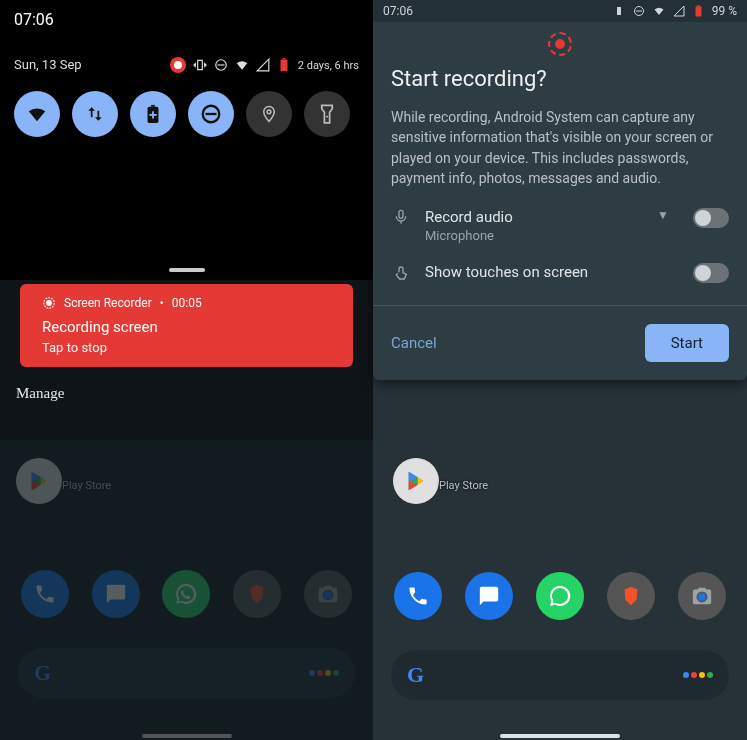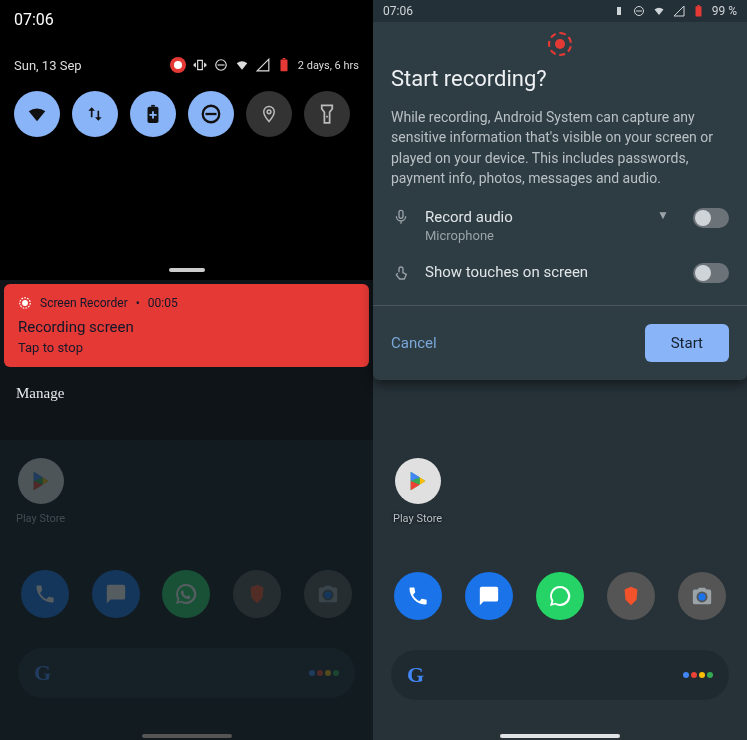--- a/index.html
+++ b/index.html
@@ -4,37 +4,37 @@
 <style>
   * { box-sizing: border-box; margin: 0; padding: 0; }
   html, body { width: 747px; height: 740px; font-family: Roboto, Arial, sans-serif; background: #000; overflow: hidden; }
   body { display: flex; }
   .panel { position: relative; height: 740px; }
   .panel-left { width: 373px; background: #0f1418; }
   .panel-right { width: 374px; background: #263238; }
   
   .left-top { background: #000; color: #fff; height: 280px; position: relative; }
   .lt-time { font-size: 16px; padding: 10px 0 0 14px; }
-  .lt-row { display: flex; align-items: center; justify-content: space-between; padding: 0 14px; margin-top: 28px; }
+  .lt-row { display: flex; justify-content: space-between; padding: 0 14px; margin-top: 28px; }
   .lt-date { font-size: 13px; color: #ddd; }
   .lt-status { display: flex; align-items: center; gap: 7px; font-size: 11px; color: #ddd; }
   .rec-dot { width: 16px; height: 16px; border-radius: 50%; background: #e53935; display: flex; align-items: center; justify-content: center; }
   .rec-dot::after { content: ""; width: 6px; height: 6px; border-radius: 50%; background: #fff; border: 1px dashed #fff; }
   .ic14 { width: 14px; height: 14px; display: inline-flex; align-items: center; justify-content: center; }
   .qs-row { display: flex; gap: 12px; padding: 18px 14px 0; }
   .qs-tile { width: 46px; height: 46px; border-radius: 50%; display: flex; align-items: center; justify-content: center; background: #8ab4f8; color: #111; }
   .qs-tile.inactive { background: #333; color: #bbb; }
   .shade-handle { position: absolute; bottom: 8px; left: 50%; transform: translateX(-50%); width: 36px; height: 4px; border-radius: 2px; background: #ccc; }
-  .notif { margin: 4px 4px 0; border-radius: 6px; background: #e53935; color: #0f172a; padding: 12px 14px; }
+  .notif { margin: 4px 20px 0; border-radius: 6px; background: #e53935; color: #ffffff; padding: 12px 22px; }
   .notif-top { display: flex; align-items: center; gap: 8px; font-size: 12px; margin-bottom: 8px; }
   .notif-title { font-size: 15px; margin-bottom: 4px; }
   .notif-sub { font-size: 13px; opacity: .95; }
   .manage { color: #e8eaed; font-size: 15px; padding: 18px 16px; font-family: Liberation Serif, serif; }
   .home-bg { position: absolute; inset: 0; pointer-events: none; }
-  .app-col { position: absolute; left: 16px; top: 458px; display: flex; flex-direction: column; align-items: center; z-index: 0; }
+  .app-col { position: absolute; left: 16px; top: 458px; display: flex; flex-direction: row; align-items: center; z-index: 0; }
   .play-icon { width: 46px; height: 46px; border-radius: 50%; background: #e0e0e0; display: flex; align-items: center; justify-content: center; }
   .play-label { margin-top: 8px; font-size: 11px; color: #b8c0c6; text-shadow: 0 0 3px #000; }
   .dock { position: absolute; left: 10px; right: 10px; top: 570px; display: flex; justify-content: space-around; z-index: 0; }
   .dock .app { width: 48px; height: 48px; border-radius: 50%; display: flex; align-items: center; justify-content: center; color: #fff; font-size: 22px; }
   .app.phone { background: #1a73e8; }
   .app.msg { background: #1a73e8; }
   .app.wa { background: #25d366; }
   .app.brave { background: #555; }
   .app.cam { background: #555; }
   .searchbar { position: absolute; left: 18px; right: 18px; top: 648px; height: 50px; border-radius: 25px; background: #1f2a30; display: flex; align-items: center; padding: 0 16px; z-index: 0; }

